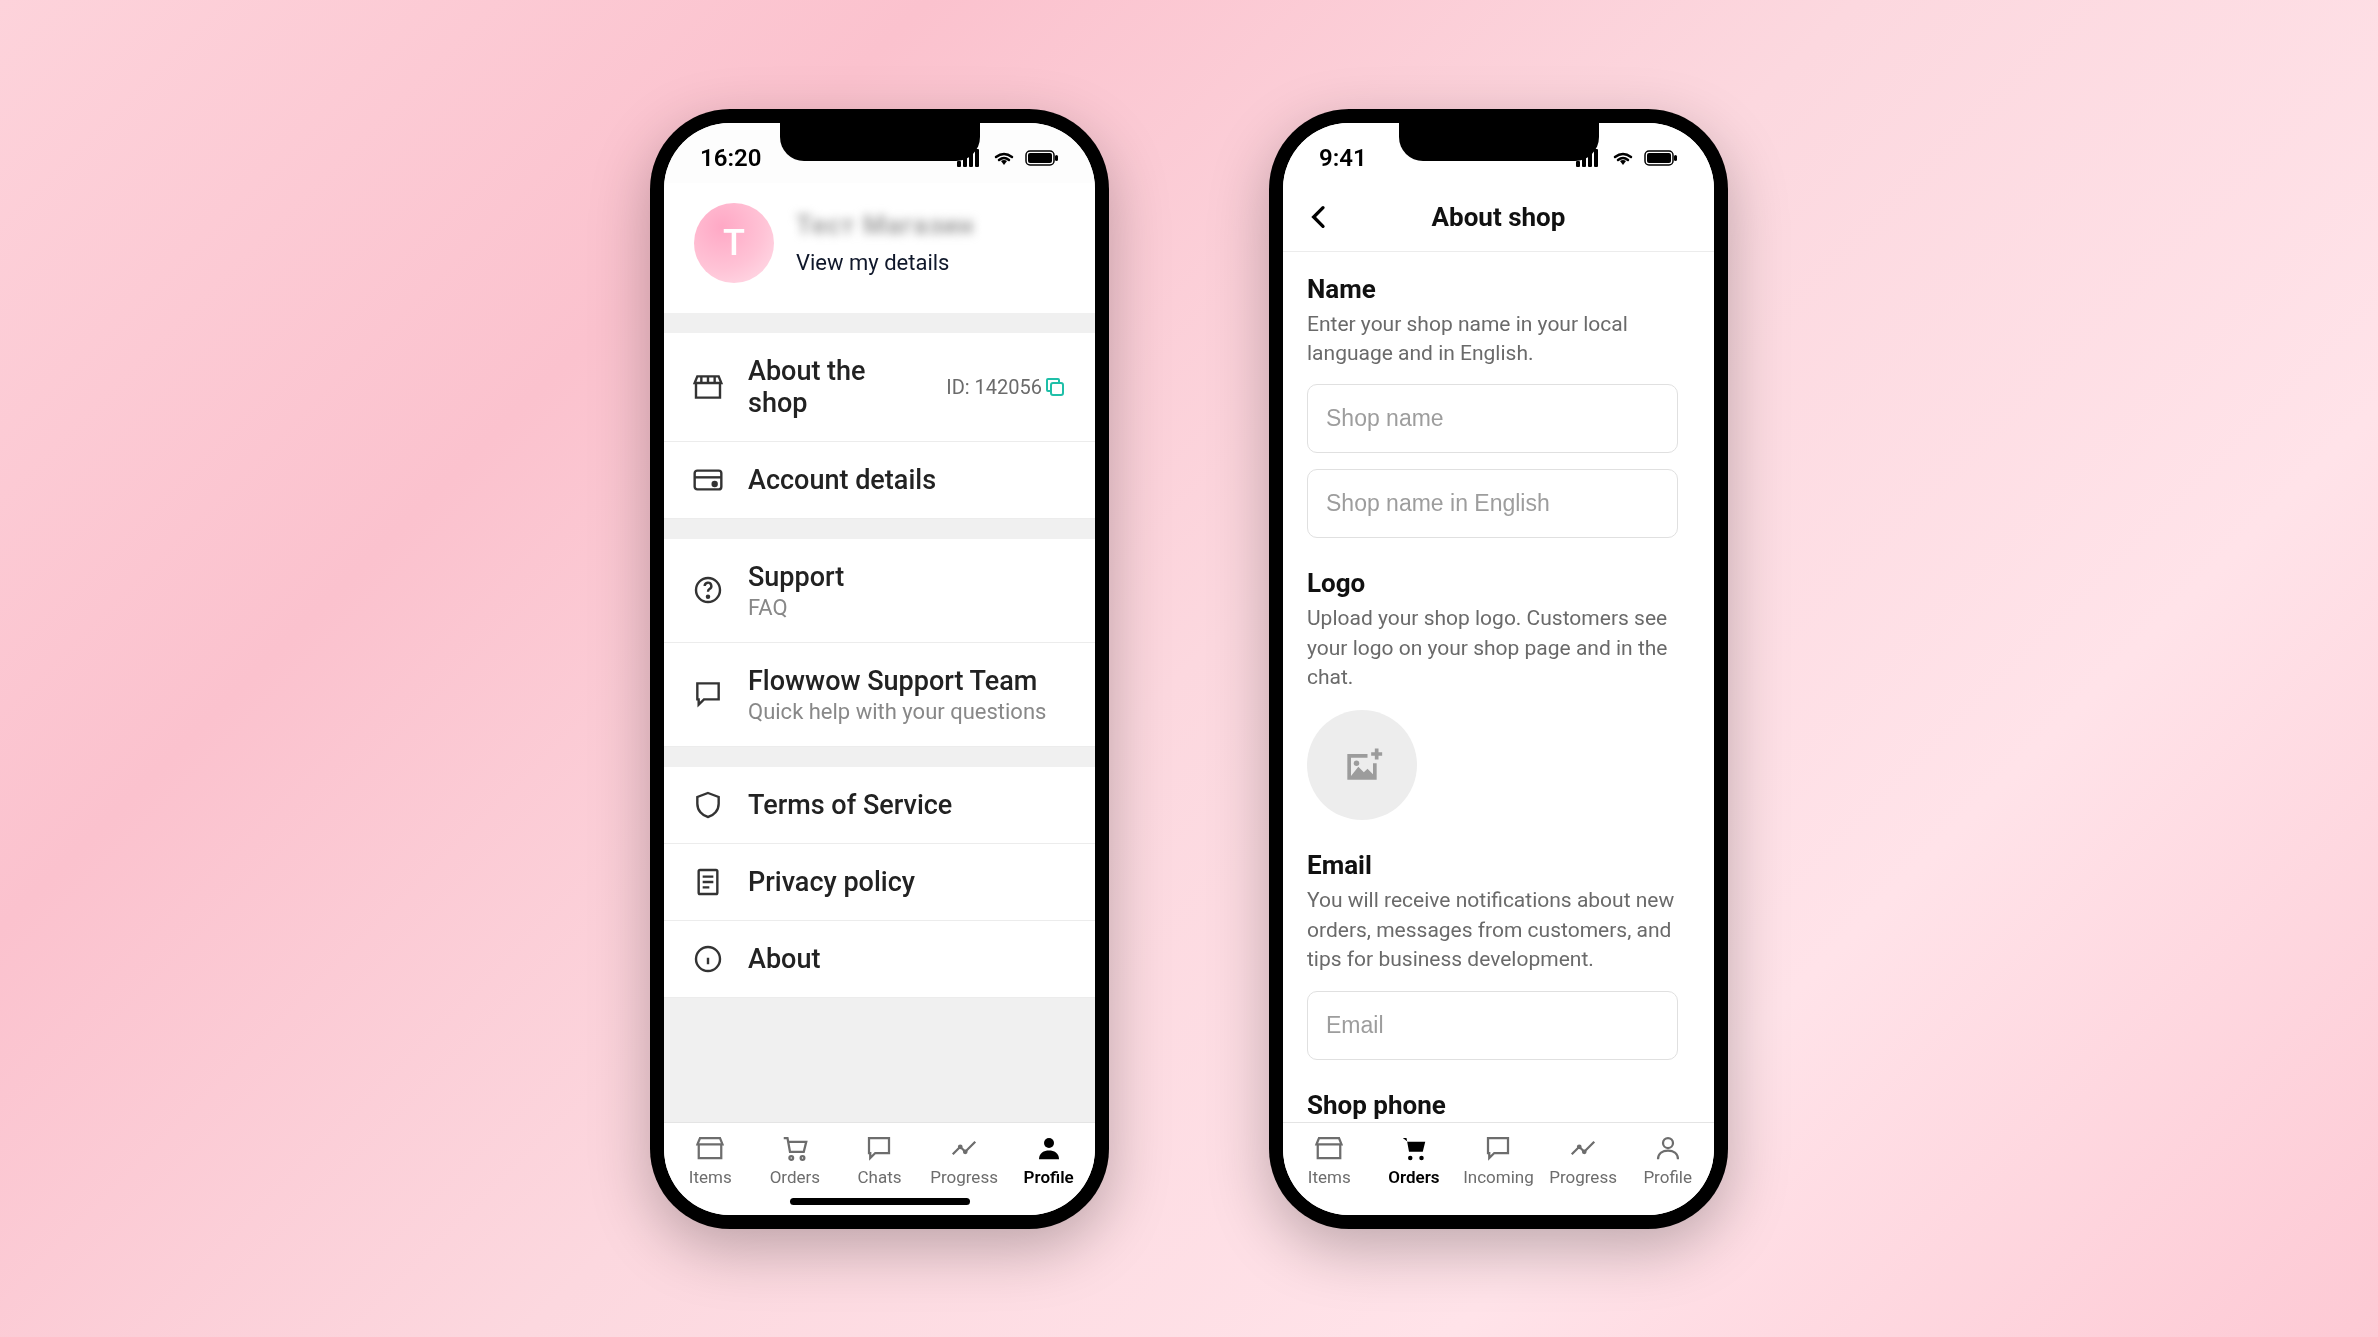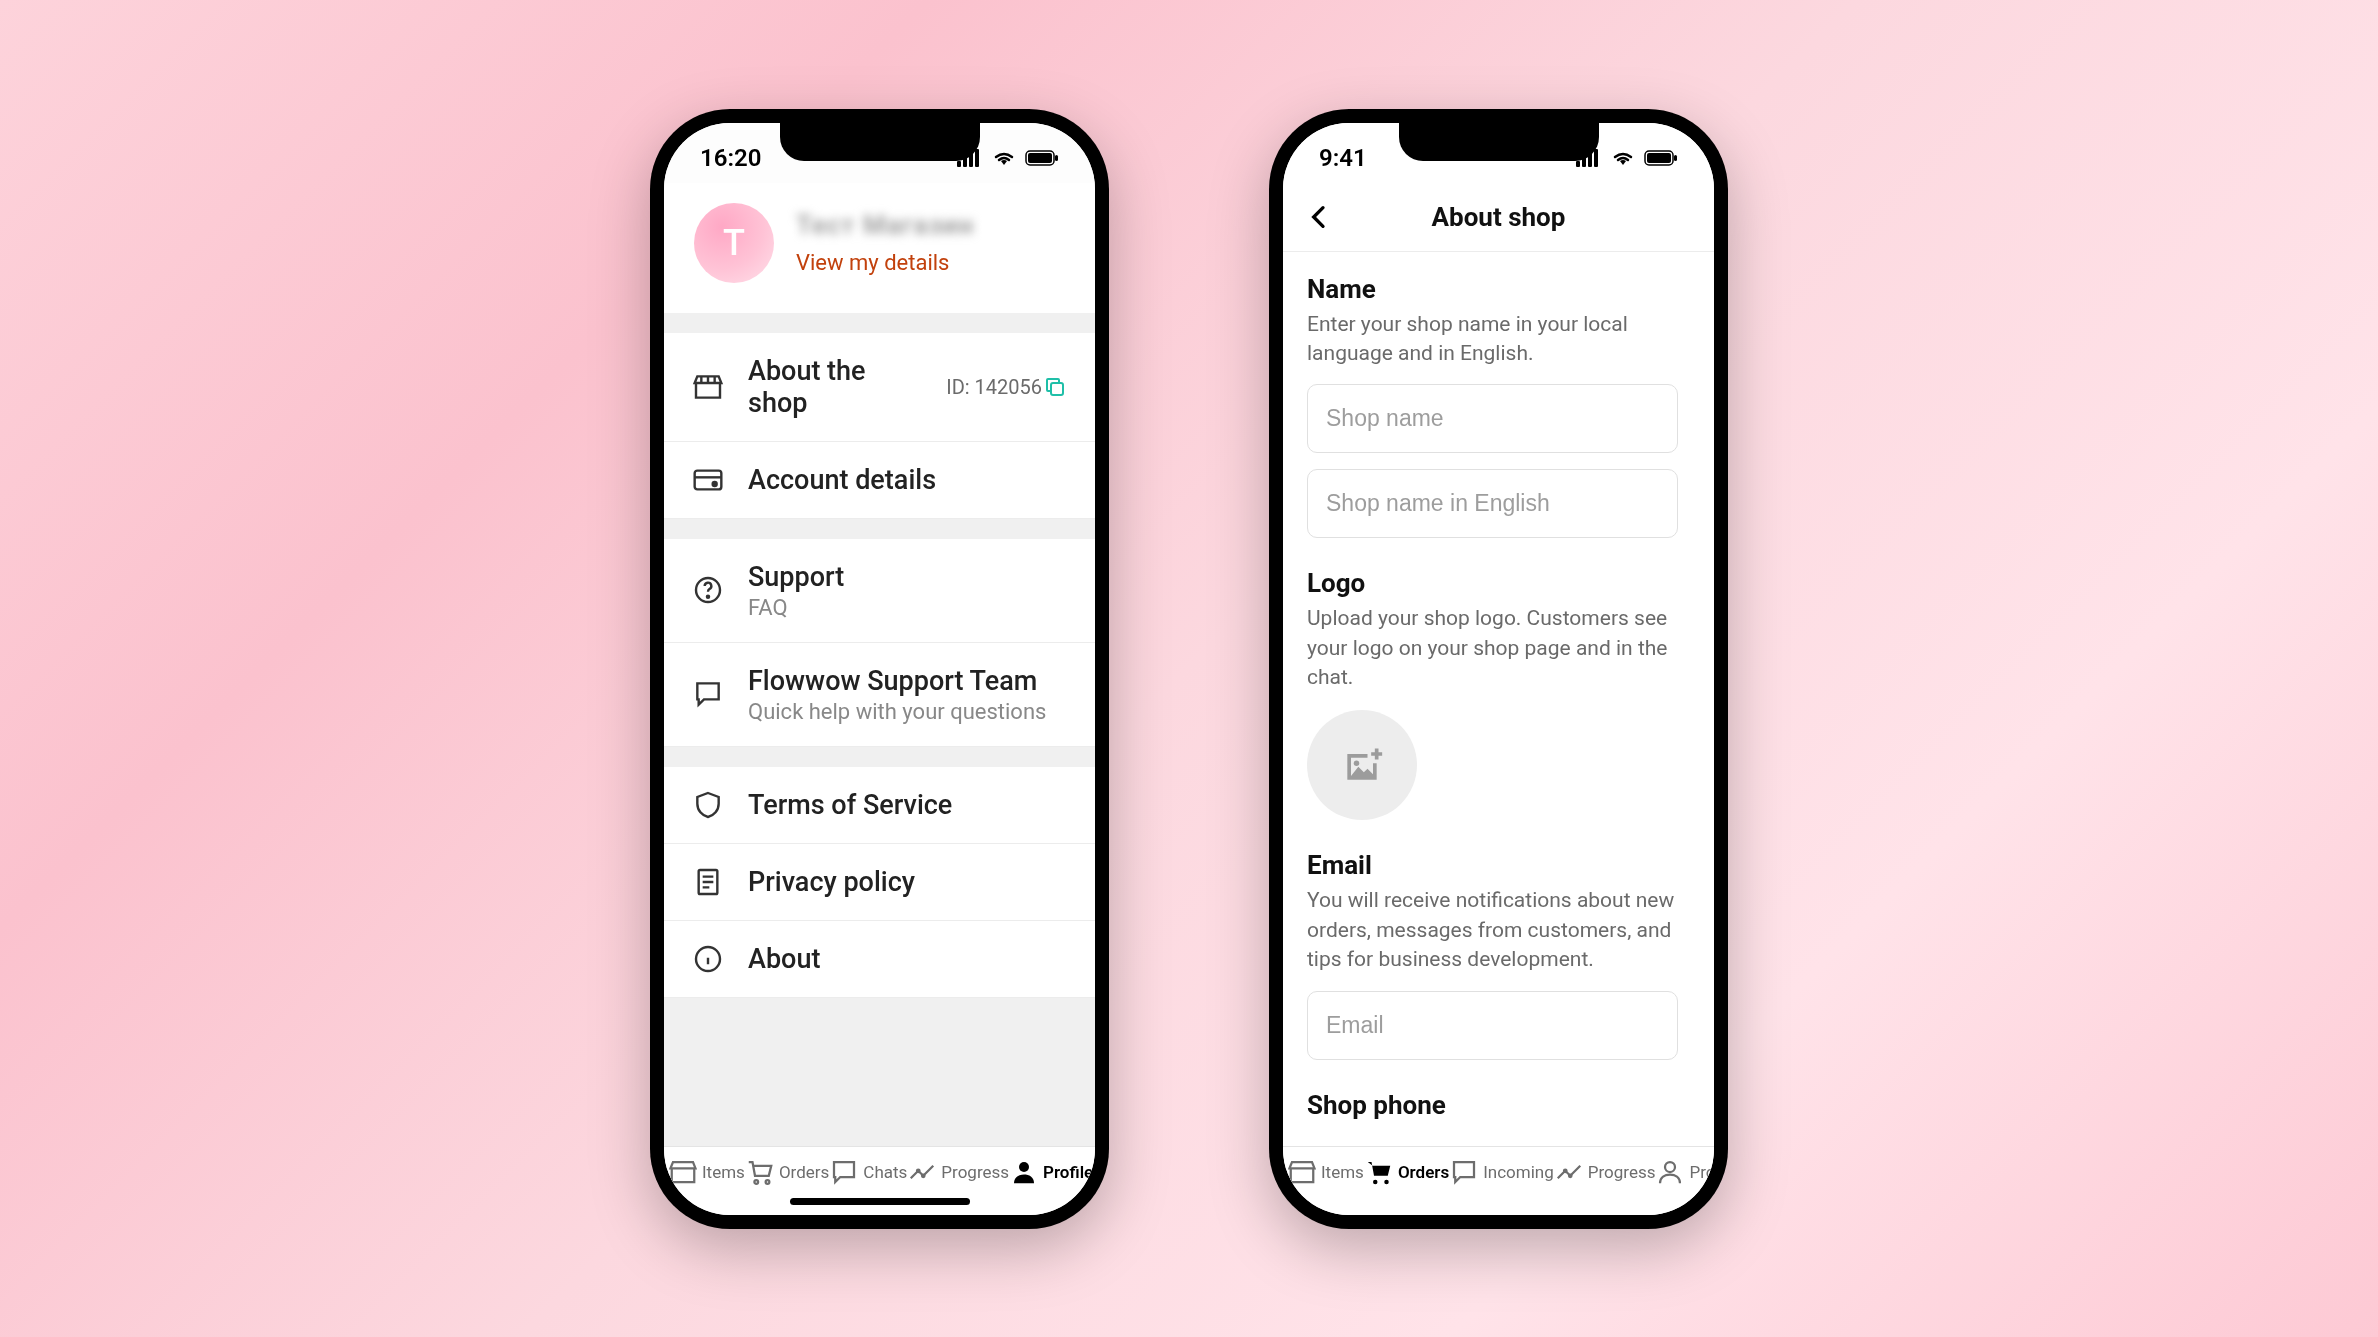--- a/index.html
+++ b/index.html
@@ -86,21 +86,21 @@
   }
   .profile-name {
     font-size: 26px;
     font-weight: 600;
     color: #9a9a9a;
     filter: blur(5px);
     letter-spacing: 1px;
   }
   .profile-sub {
     font-size: 22px;
-    color: #c2410c;
+    color: #0f172a;
     margin-top: 10px;
   }
 
   .section-gap { height: 20px; background: #f0f0f0; }
 
   .list-row {
     display: flex;
     align-items: center;
     gap: 24px;
     padding: 22px 28px;
@@ -125,21 +125,21 @@
   .bottom-nav {
     margin-top: auto;
     background: #fff;
     border-top: 1px solid #e4e4e4;
     display: flex;
     justify-content: space-around;
     padding: 10px 4px 28px 4px;
   }
   .nav-item {
     display: flex;
-    flex-direction: row;
+    flex-direction: column;
     align-items: center;
     gap: 4px;
     color: #6d6d6d;
     font-size: 17px;
     flex: 1;
   }
   .nav-item .nav-icon { width: 30px; height: 30px; }
   .nav-item.active { color: #000; font-weight: 600; }
   .nav-item.active .nav-icon { color: #000; }
 

